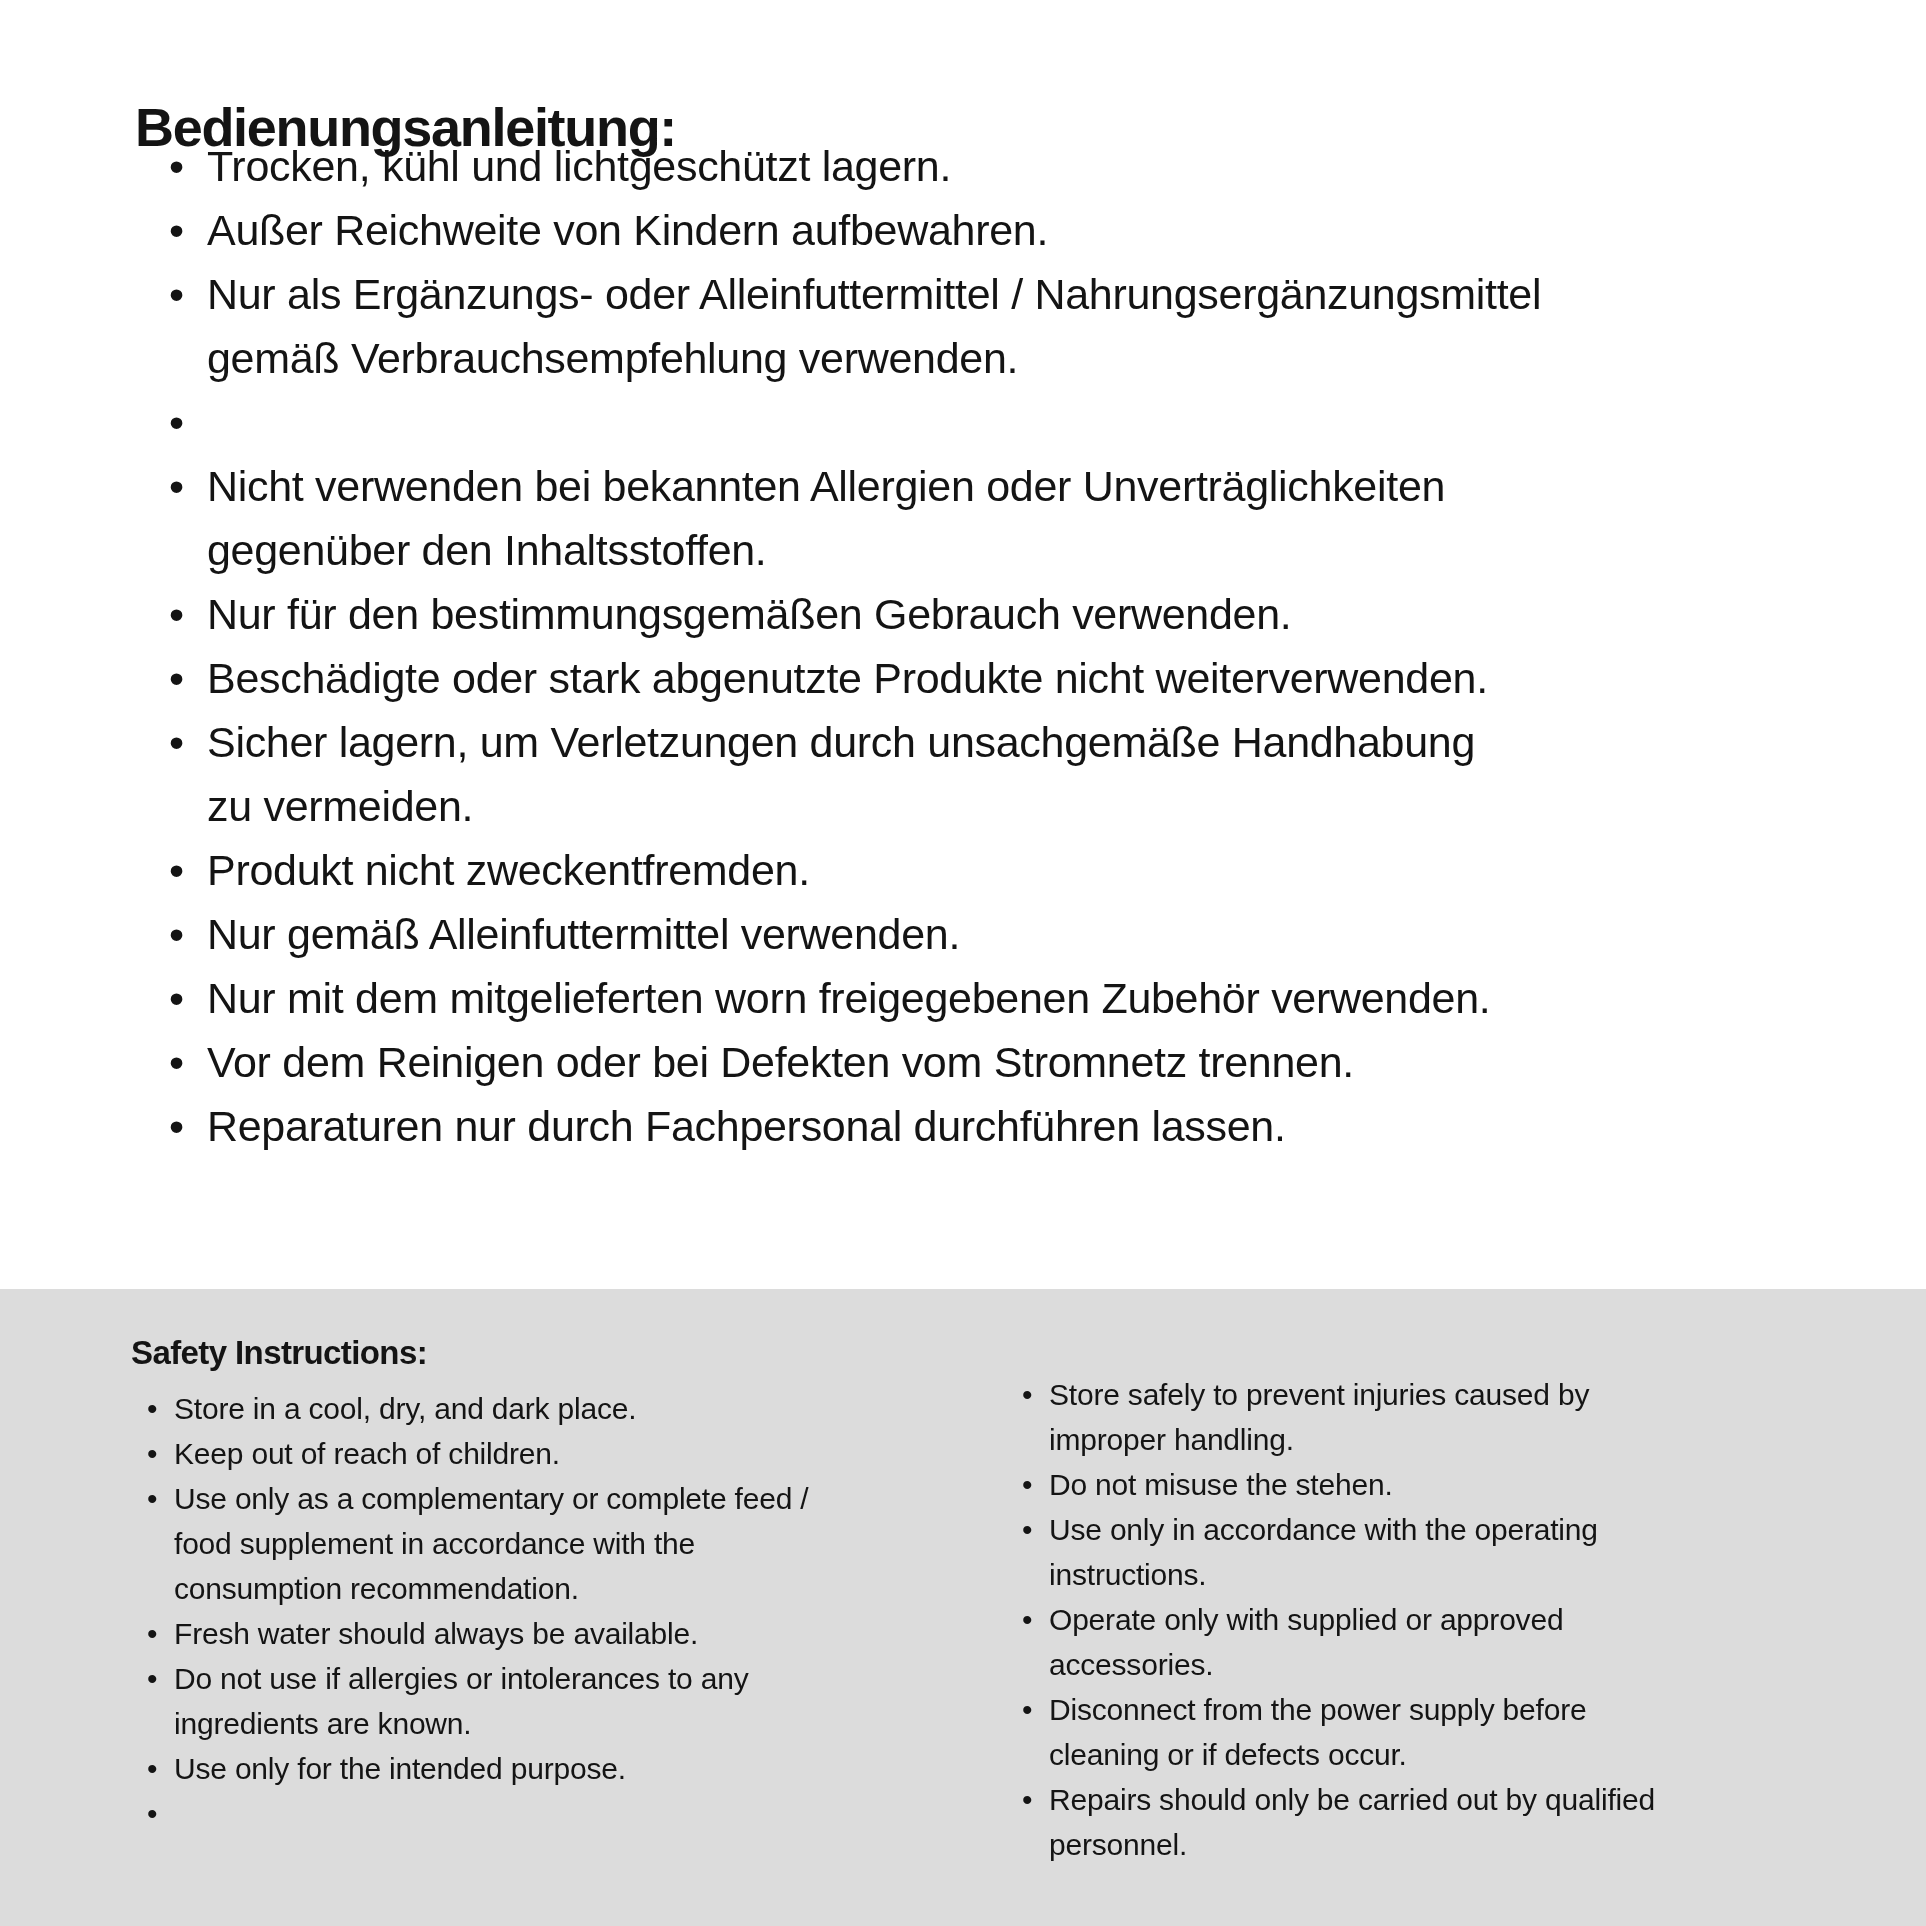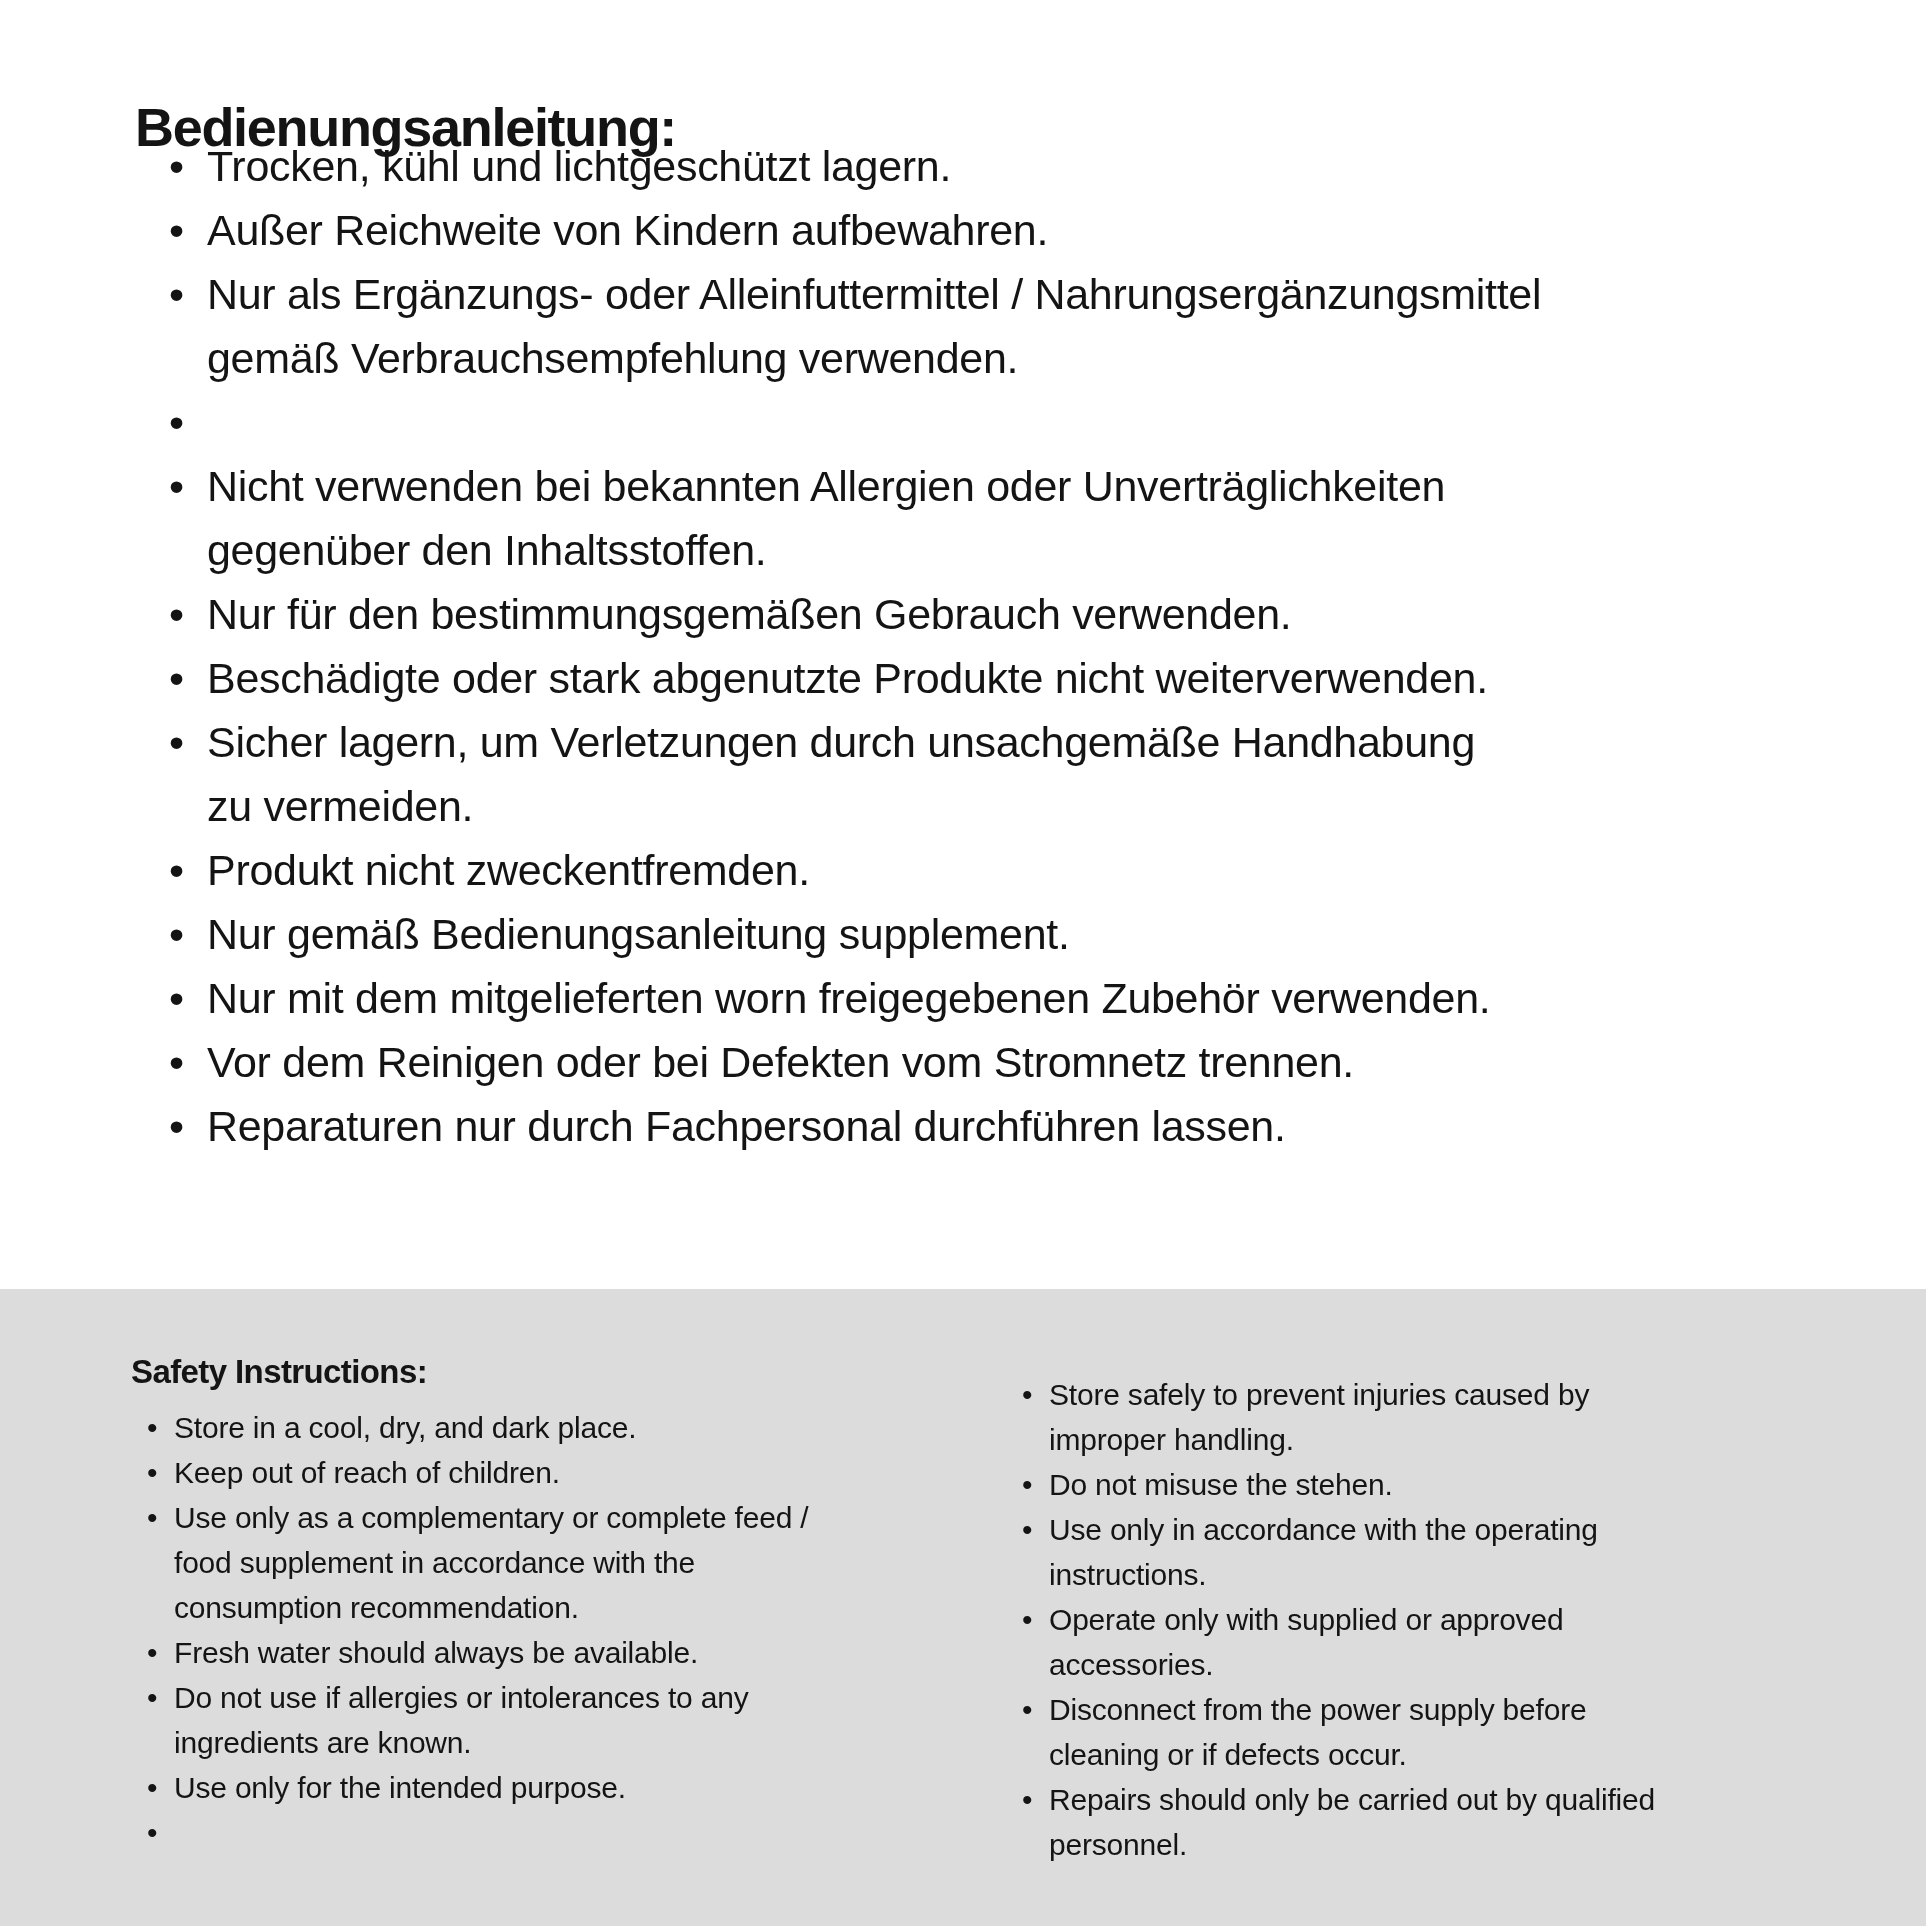--- a/index.html
+++ b/index.html
@@ -48,21 +48,21 @@
 
   
   .english-section {
     position: absolute;
     left: 0; top: 1289px;
     width: 1926px; height: 637px;
     background: #dcdcdc;
   }
   .col-left {
     position: absolute;
-    left: 131px; top: 64px;
+    left: 131px; top: 45px;
     width: 873px;
   }
   .col-right {
     position: absolute;
     left: 1022px; top: 83px;
     width: 873px;
   }
   .english-title {
     font-size: 33px;
     font-weight: 700;
@@ -123,21 +123,21 @@
         <span class="bullet">•</span>
         <span class="text">Sicher lagern, um Verletzungen durch unsachgemäße Handhabung
 zu vermeiden.</span>
       </li>
     <li>
         <span class="bullet">•</span>
         <span class="text">Produkt nicht zweckentfremden.</span>
       </li>
     <li>
         <span class="bullet">•</span>
-        <span class="text">Nur gemäß Bedienungsanleitung supplement.</span>
+        <span class="text">Nur gemäß Alleinfuttermittel verwenden.</span>
       </li>
     <li>
         <span class="bullet">•</span>
         <span class="text">Nur mit dem mitgelieferten worn freigegebenen Zubehör verwenden.</span>
       </li>
     <li>
         <span class="bullet">•</span>
         <span class="text">Vor dem Reinigen oder bei Defekten vom Stromnetz trennen.</span>
       </li>
     <li>

